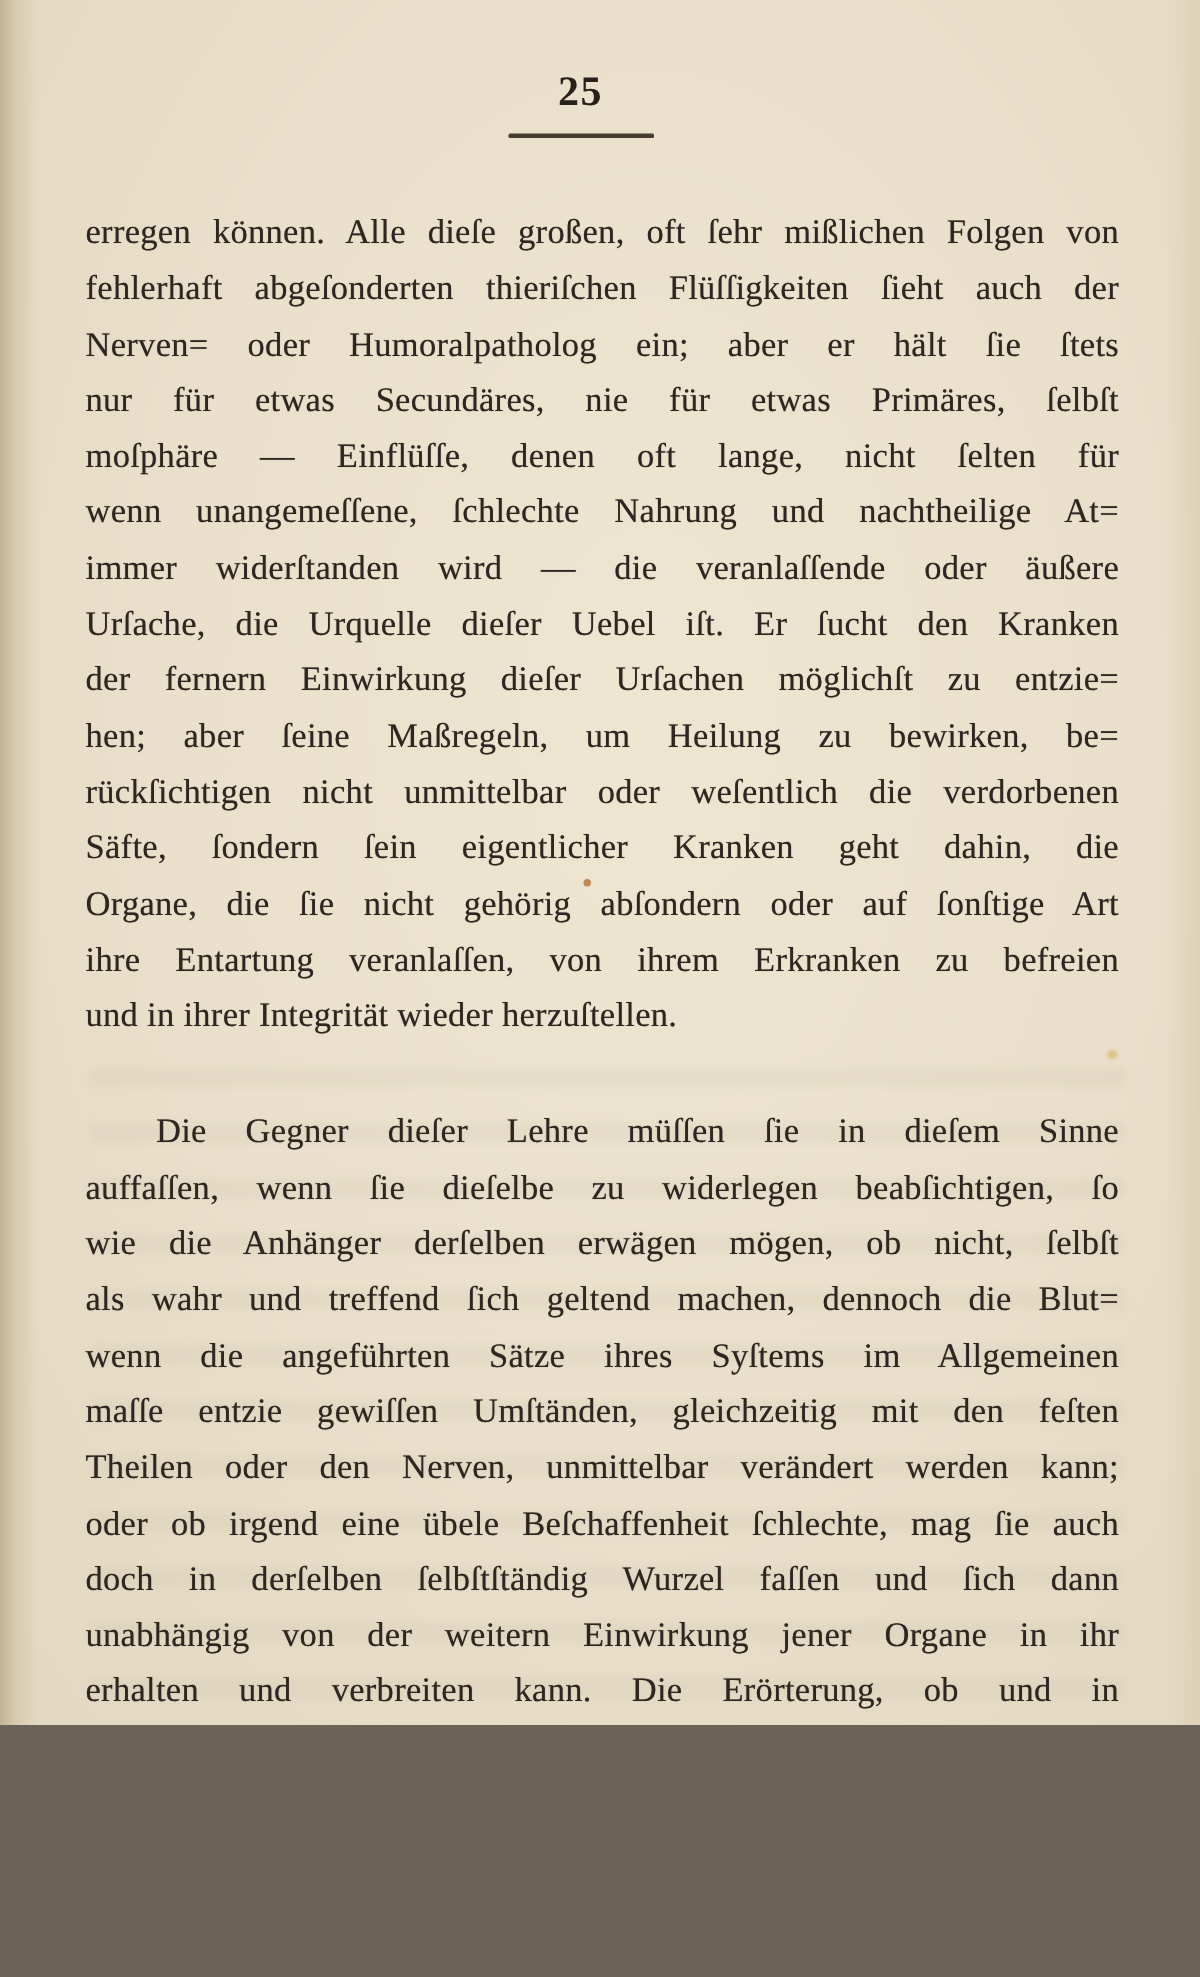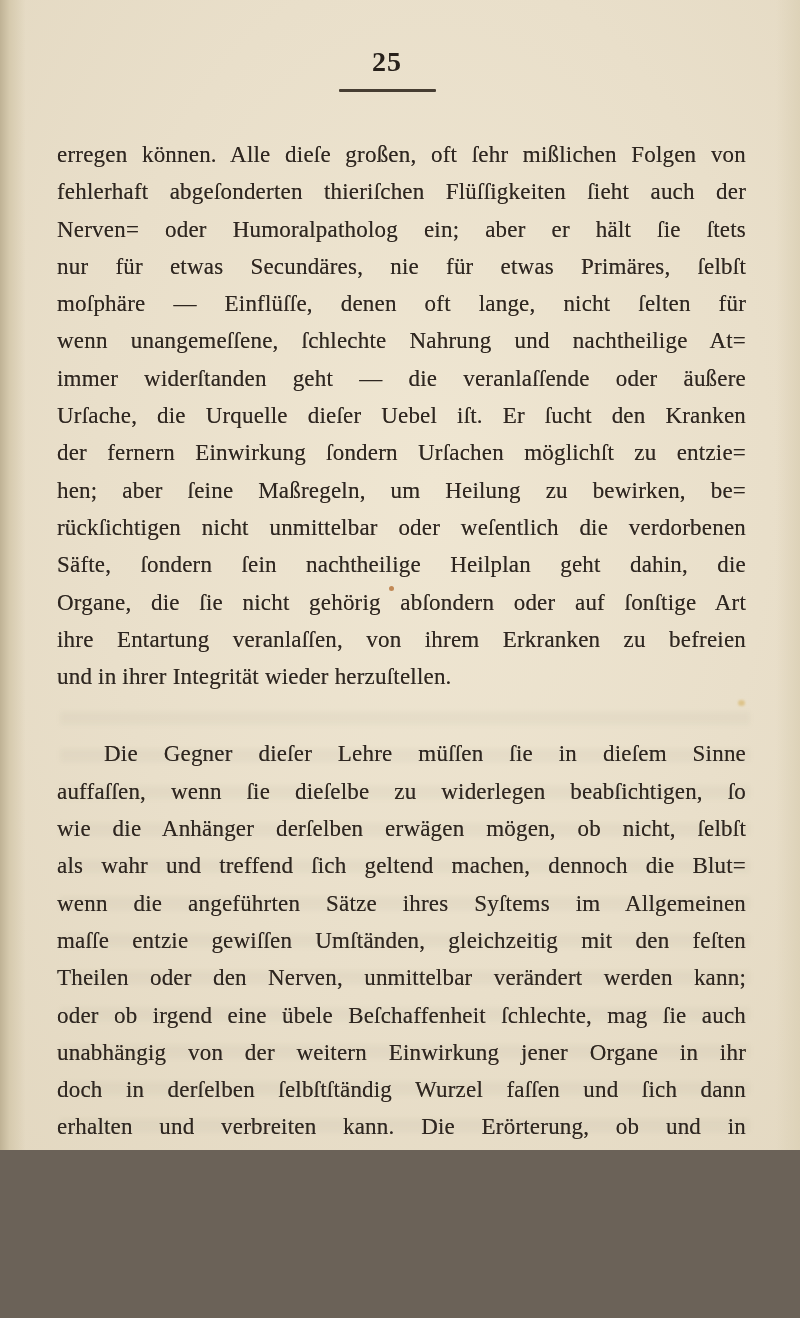--- a/index.html
+++ b/index.html
@@ -121,42 +121,42 @@
 
   <main class="text-block">
 
     <p class="para">
       <span class="line" style="display:block">erregen können. Alle dieſe großen, oft ſehr mißlichen Folgen von</span>
       <span class="line" style="display:block">fehlerhaft abgeſonderten thieriſchen Flüſſigkeiten ſieht auch der</span>
       <span class="line" style="display:block">Nerven= oder Humoralpatholog ein; aber er hält ſie ſtets</span>
       <span class="line" style="display:block">nur für etwas Secundäres, nie für etwas Primäres, ſelbſt</span>
       <span class="line" style="display:block">moſphäre — Einflüſſe, denen oft lange, nicht ſelten für</span>
       <span class="line" style="display:block">wenn unangemeſſene, ſchlechte Nahrung und nachtheilige At=</span>
-      <span class="line" style="display:block">immer widerſtanden geht — die veranlaſſende oder äußere</span>
+      <span class="line" style="display:block">immer widerſtanden wird — die veranlaſſende oder äußere</span>
       <span class="line" style="display:block">Urſache, die Urquelle dieſer Uebel iſt. Er ſucht den Kranken</span>
-      <span class="line" style="display:block">der fernern Einwirkung ſondern Urſachen möglichſt zu entzie=</span>
+      <span class="line" style="display:block">der fernern Einwirkung dieſer Urſachen möglichſt zu entzie=</span>
       <span class="line" style="display:block">hen; aber ſeine Maßregeln, um Heilung zu bewirken, be=</span>
       <span class="line" style="display:block">rückſichtigen nicht unmittelbar oder weſentlich die verdorbenen</span>
-      <span class="line" style="display:block">Säfte, ſondern ſein nachtheilige Heilplan geht dahin, die</span>
+      <span class="line" style="display:block">Säfte, ſondern ſein eigentlicher Kranken geht dahin, die</span>
       <span class="line" style="display:block">Organe, die ſie nicht gehörig abſondern oder auf ſonſtige Art</span>
       <span class="line" style="display:block">ihre Entartung veranlaſſen, von ihrem Erkranken zu befreien</span>
       <span class="line last-of-para" style="display:block">und in ihrer Integrität wieder herzuſtellen.</span>
     </p>
 
     <p class="para">
       <span class="line indent" style="display:block">Die Gegner dieſer Lehre müſſen ſie in dieſem Sinne</span>
       <span class="line" style="display:block">auffaſſen, wenn ſie dieſelbe zu widerlegen beabſichtigen, ſo</span>
       <span class="line" style="display:block">wie die Anhänger derſelben erwägen mögen, ob nicht, ſelbſt</span>
       <span class="line" style="display:block">als wahr und treffend ſich geltend machen, dennoch die Blut=</span>
       <span class="line" style="display:block">wenn die angeführten Sätze ihres Syſtems im Allgemeinen</span>
       <span class="line" style="display:block">maſſe entzie gewiſſen Umſtänden, gleichzeitig mit den feſten</span>
       <span class="line" style="display:block">Theilen oder den Nerven, unmittelbar verändert werden kann;</span>
       <span class="line" style="display:block">oder ob irgend eine übele Beſchaffenheit ſchlechte, mag ſie auch</span>
+      <span class="line" style="display:block">doch in derſelben ſelbſtſtändig Wurzel faſſen und ſich dann</span>
       <span class="line" style="display:block">unabhängig von der weitern Einwirkung jener Organe in ihr</span>
-      <span class="line" style="display:block">doch in derſelben ſelbſtſtändig Wurzel faſſen und ſich dann</span>
       <span class="line" style="display:block">erhalten und verbreiten kann. Die Erörterung, ob und in</span>
       <span class="line" style="display:block">wie fern für dieſe Modification der Nerven= oder Solidar=</span>
     </p>
 
   </main>
 
   <div class="speck speck-1"></div>
   <div class="speck speck-2"></div>
 
 </div>

